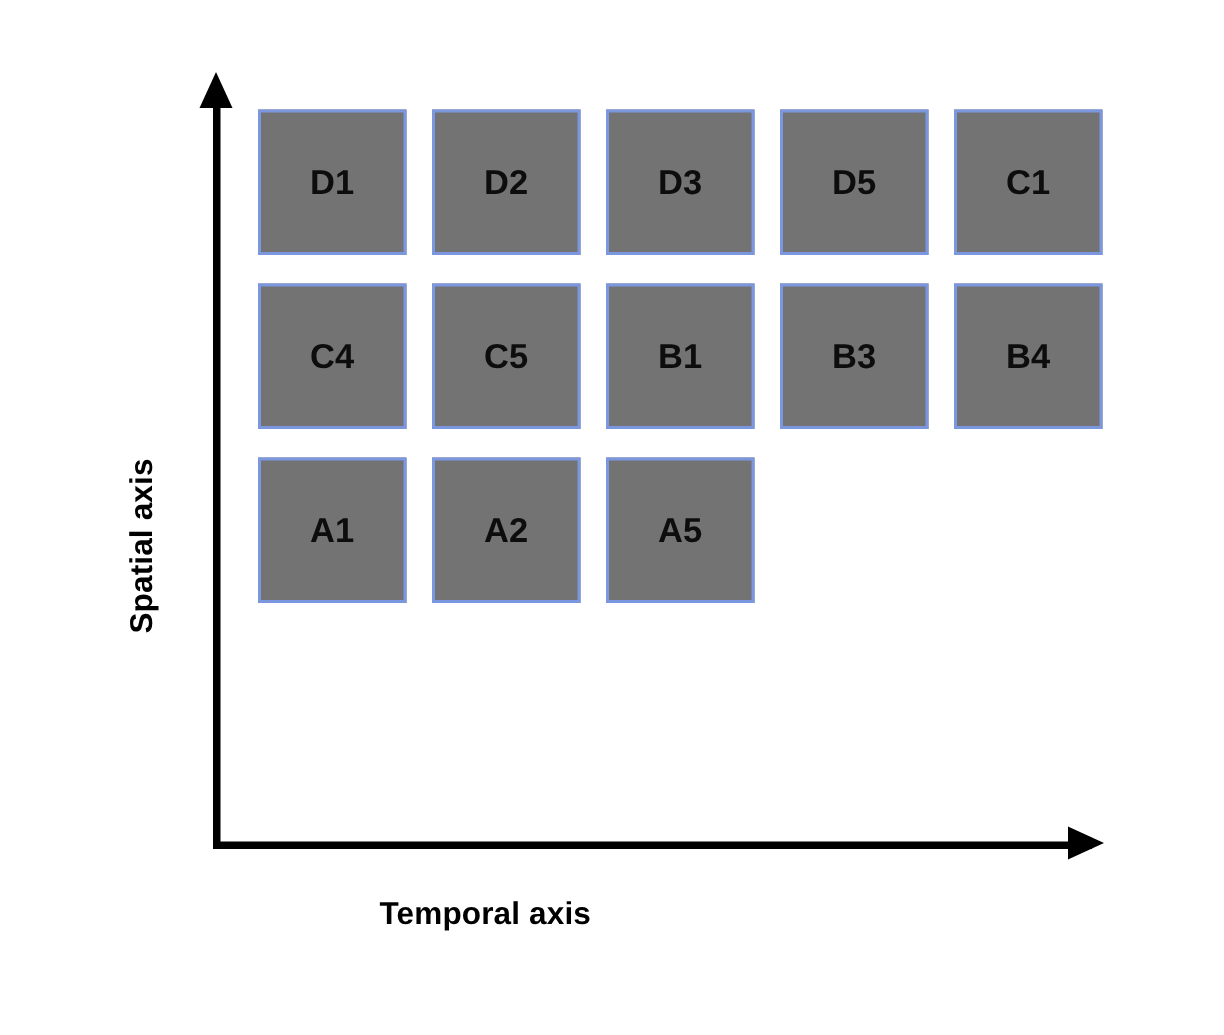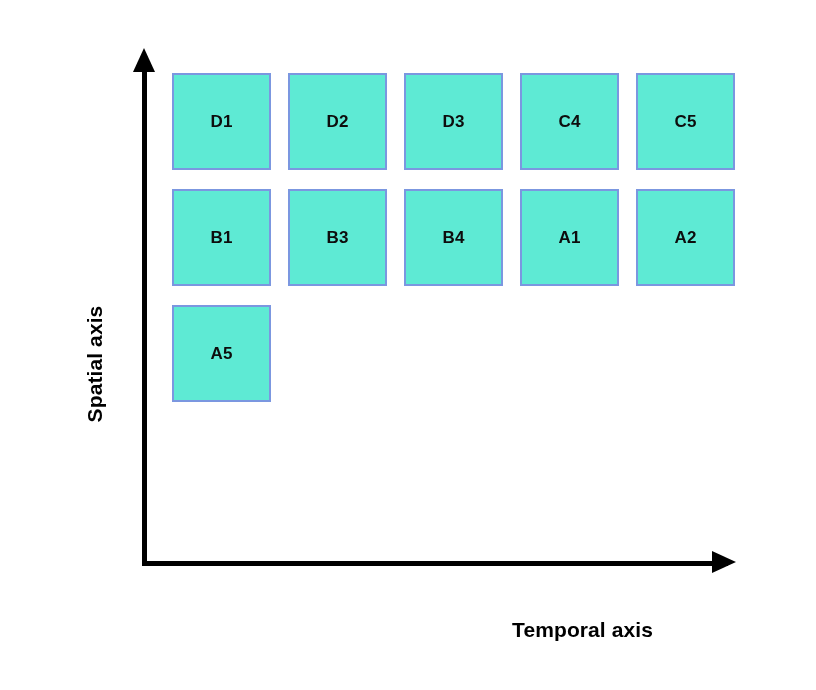--- a/index.html
+++ b/index.html
@@ -66,49 +66,49 @@
     transform-origin: center center;
     font-size: 21px;
     font-weight: bold;
     color: #000000;
     letter-spacing: 0.1px;
     white-space: nowrap;
   }
   #x-axis-label {
     position: absolute;
     left: 253px;
-    top: 618px;
+    top: 598px;
     width: 400px;
-    text-align: right;
+    text-align: left;
     font-size: 21px;
     font-weight: bold;
     color: #000000;
     letter-spacing: 0.1px;
     white-space: nowrap;
   }
 
   
   #cell-grid {
     position: absolute;
     left: 172px;
     top: 73px;
     display: grid;
     grid-template-columns: repeat(5, 99px);
     grid-template-rows: repeat(4, 97px);
     column-gap: 17px;
     row-gap: 19px;
   }
   .cell {
     box-sizing: border-box;
-    background: #5eead4;
+    background: #737373;
     border: 2px solid #7b97e0;
     display: flex;
     align-items: center;
     justify-content: center;
-    font-size: 17px;
+    font-size: 23px;
     font-weight: bold;
     color: #0d0d0d;
     letter-spacing: 0.2px;
   }
 </style>
 </head>
 <body>
 
 <div id="canvas">
 
@@ -119,21 +119,23 @@
   <div class="arrow-head" id="x-axis-arrow"></div>
 
   <div id="y-axis-label">Spatial axis</div>
 
   <div id="x-axis-label">Temporal axis</div>
 
   <div id="cell-grid">
     <div class="cell">D1</div>
     <div class="cell">D2</div>
     <div class="cell">D3</div>
+    <div class="cell">D5</div>
 
+    <div class="cell">C1</div>
     <div class="cell">C4</div>
     <div class="cell">C5</div>
 
     <div class="cell">B1</div>
     <div class="cell">B3</div>
     <div class="cell">B4</div>
 
     <div class="cell">A1</div>
     <div class="cell">A2</div>
     <div class="cell">A5</div>

